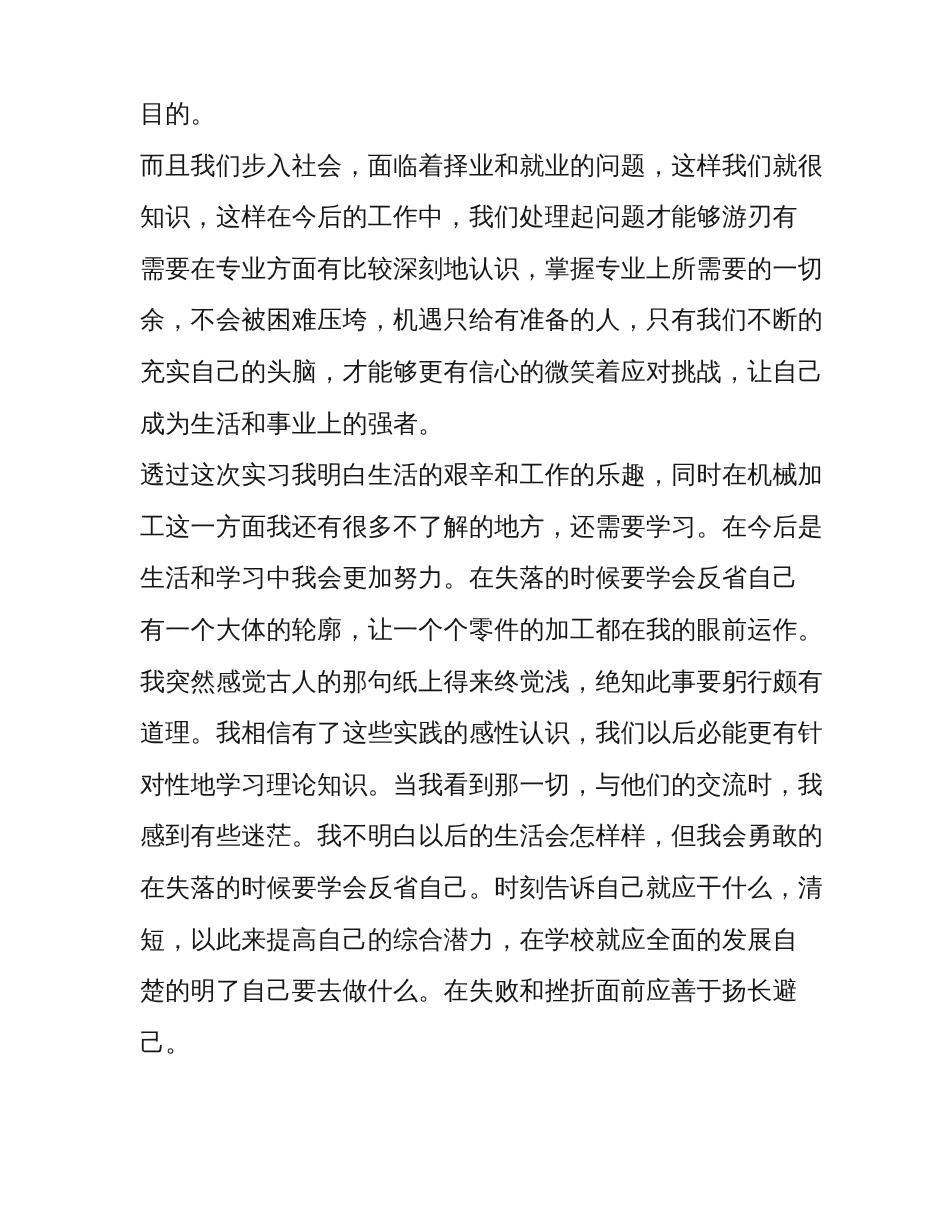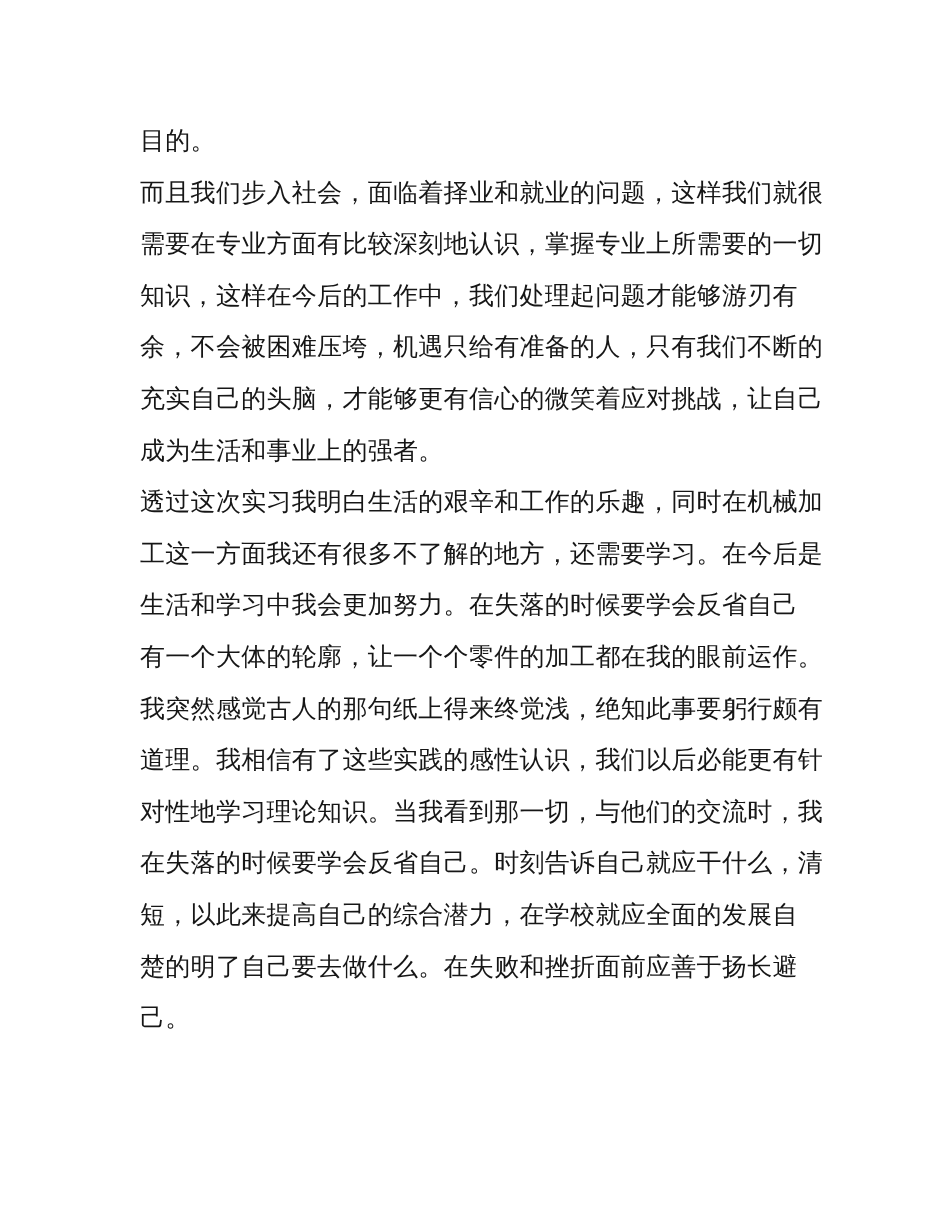--- a/index.html
+++ b/index.html
@@ -9,21 +9,21 @@
   body {
     width: 950px;
     height: 1229px;
     background: #ffffff;
     overflow: hidden;
     position: relative;
   }
   .page {
     position: absolute;
     left: 140px;
-    top: 115px;
+    top: 88px;
     width: 700px;
     font-family: "DejaVu Serif", "Liberation Serif", serif;
     font-size: 25px;
     letter-spacing: 0.3px;
     color: #161616;
     font-weight: 400;
   }
   .paragraph {
     margin: 0;
     padding: 0;
@@ -37,34 +37,35 @@
 </style>
 </head>
 <body>
 
 <div class="page">
     <div class="paragraph">
       <div class="text-line">目的。</div>
     </div>
     <div class="paragraph">
       <div class="text-line">而且我们步入社会，面临着择业和就业的问题，这样我们就很</div>
+      <div class="text-line">知识，这样在今后的工作中，我们处理起问题才能够游刃有</div>
       <div class="text-line">需要在专业方面有比较深刻地认识，掌握专业上所需要的一切</div>
-      <div class="text-line">知识，这样在今后的工作中，我们处理起问题才能够游刃有</div>
       <div class="text-line">余，不会被困难压垮，机遇只给有准备的人，只有我们不断的</div>
       <div class="text-line">充实自己的头脑，才能够更有信心的微笑着应对挑战，让自己</div>
       <div class="text-line">成为生活和事业上的强者。</div>
     </div>
     <div class="paragraph">
       <div class="text-line">透过这次实习我明白生活的艰辛和工作的乐趣，同时在机械加</div>
       <div class="text-line">工这一方面我还有很多不了解的地方，还需要学习。在今后是</div>
       <div class="text-line">生活和学习中我会更加努力。在失落的时候要学会反省自己</div>
       <div class="text-line">有一个大体的轮廓，让一个个零件的加工都在我的眼前运作。</div>
       <div class="text-line">我突然感觉古人的那句纸上得来终觉浅，绝知此事要躬行颇有</div>
       <div class="text-line">道理。我相信有了这些实践的感性认识，我们以后必能更有针</div>
       <div class="text-line">对性地学习理论知识。当我看到那一切，与他们的交流时，我</div>
+      <div class="text-line">感到有些迷茫。我不明白以后的生活会怎样样，但我会勇敢的</div>
     </div>
     <div class="paragraph">
       <div class="text-line">在失落的时候要学会反省自己。时刻告诉自己就应干什么，清</div>
       <div class="text-line">短，以此来提高自己的综合潜力，在学校就应全面的发展自</div>
       <div class="text-line">楚的明了自己要去做什么。在失败和挫折面前应善于扬长避</div>
       <div class="text-line">己。</div>
     </div>
   </div>
 
 </body></html>

